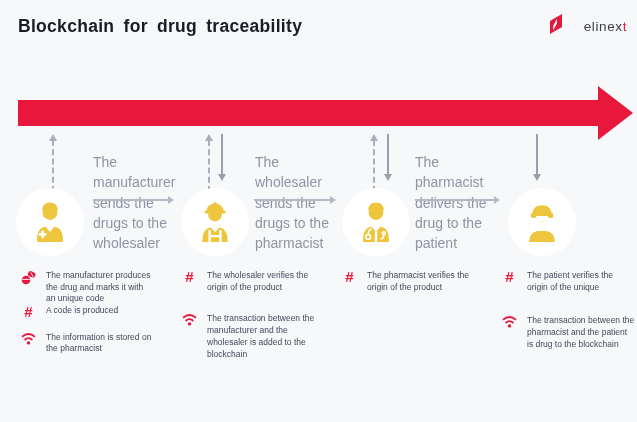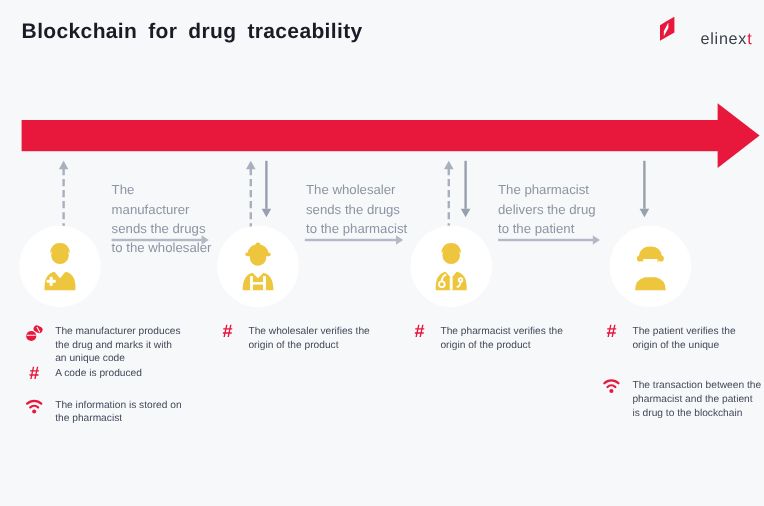--- a/index.html
+++ b/index.html
@@ -7,40 +7,40 @@
     position:relative; width:637px; height:422px; overflow:hidden;
     background:#f7f8fa;
     font-family:"Liberation Sans", sans-serif;
   }
   
   .title{
     position:absolute; left:18px; top:16px;
     font-size:17.5px; font-weight:700; color:#1a1b27;
     letter-spacing:.3px; word-spacing:4px;
   }
-  .logo{ position:absolute; right:10px; top:13px; display:flex; align-items:flex-end; gap:19px; }
+  .logo{ position:absolute; right:10px; top:13px; display:flex; align-items:center; gap:19px; }
   .logo-name{ font-size:13.5px; color:#3b4049; letter-spacing:.6px; }
   .logo-accent{ color:#e8173c; }
 
   
   .tl-body{ position:absolute; left:18px; top:100px; width:581px; height:26px; background:#e8173c; }
   .tl-head{ position:absolute; left:598px; top:86px; width:0; height:0;
     border-top:27px solid transparent; border-bottom:27px solid transparent; border-left:35px solid #e8173c; }
 
   
   .va{ position:absolute; top:134px; }
   .va-line-dashed{ width:0; height:52px; margin-top:6px; border-left:2px dashed #a8b0bd; }
   .va-head-up{ position:absolute; top:0; left:-3px; width:0; height:0;
     border-left:4px solid transparent; border-right:4px solid transparent; border-bottom:7px solid #a8b0bd; }
   .va-line-solid{ width:0; height:40px; border-left:2px solid #98a0af; }
   .va-head-down{ position:absolute; top:40px; left:-3px; width:0; height:0;
     border-left:4px solid transparent; border-right:4px solid transparent; border-top:7px solid #98a0af; }
 
   
-  .step-label{ position:absolute; top:152px; width:86px; font-size:11px; line-height:1.45; color:#8d94a3; }
+  .step-label{ position:absolute; top:152px; width:86px; font-size:14px; line-height:1.45; color:#8d94a3; }
 
   
   .circle{ position:absolute; top:188px; width:68px; height:68px; border-radius:50%;
     background:#ffffff; display:flex; align-items:center; justify-content:center; overflow:hidden; }
   .connector{ position:absolute; top:199px; height:2px; background:#b4bac5; }
   .connector::after{ content:""; position:absolute; right:-5px; top:-3px; width:0; height:0;
     border-left:6px solid #b4bac5; border-top:4px solid transparent; border-bottom:4px solid transparent; }
 
   
   .col{ position:absolute; top:270px; width:146px; }
@@ -192,39 +192,49 @@
       </span>
       <span class="b-text">The information is stored on the pharmacist</span>
     </div>
   </div>
 
   <div class="col" style="left:181px;">
     <div class="bullet mb20">
       <span class="b-icon hash">#</span>
       <span class="b-text">The wholesaler verifies the origin of the product</span>
     </div>
-  </div>
-
-  <div class="col" style="left:341px;">
-    <div class="bullet mb20">
-      <span class="b-icon hash">#</span>
-      <span class="b-text">The pharmacist verifies the origin of the product</span>
-    </div>
-  </div>
-
-  <div class="col" style="left:501px;">
-    <div class="bullet mb22">
-      <span class="b-icon hash">#</span>
-      <span class="b-text">The patient verifies the origin of the unique</span>
-    </div>
     <div class="bullet">
       <span class="b-icon">
         <svg width="15" height="13" viewBox="0 0 24 20">
           <circle cx="12" cy="17" r="2.7" fill="#e8173c"></circle>
           <path d="M6.8 11.6 a7.6 7.6 0 0 1 10.4 0" stroke="#e8173c" stroke-width="3" fill="none" stroke-linecap="round"></path>
           <path d="M2.6 6.6 a13.6 13.6 0 0 1 18.8 0" stroke="#e8173c" stroke-width="3" fill="none" stroke-linecap="round"></path>
         </svg>
       </span>
+      <span class="b-text">The transaction between the manufacturer and the wholesaler is added to the blockchain</span>
+    </div>
+  </div>
+
+  <div class="col" style="left:341px;">
+    <div class="bullet mb20">
+      <span class="b-icon hash">#</span>
+      <span class="b-text">The pharmacist verifies the origin of the product</span>
+    </div>
+  </div>
+
+  <div class="col" style="left:501px;">
+    <div class="bullet mb22">
+      <span class="b-icon hash">#</span>
+      <span class="b-text">The patient verifies the origin of the unique</span>
+    </div>
+    <div class="bullet">
+      <span class="b-icon">
+        <svg width="15" height="13" viewBox="0 0 24 20">
+          <circle cx="12" cy="17" r="2.7" fill="#e8173c"></circle>
+          <path d="M6.8 11.6 a7.6 7.6 0 0 1 10.4 0" stroke="#e8173c" stroke-width="3" fill="none" stroke-linecap="round"></path>
+          <path d="M2.6 6.6 a13.6 13.6 0 0 1 18.8 0" stroke="#e8173c" stroke-width="3" fill="none" stroke-linecap="round"></path>
+        </svg>
+      </span>
       <span class="b-text">The transaction between the pharmacist and the patient is drug to the blockchain</span>
     </div>
   </div>
 
 </div>
 
 </body></html>

